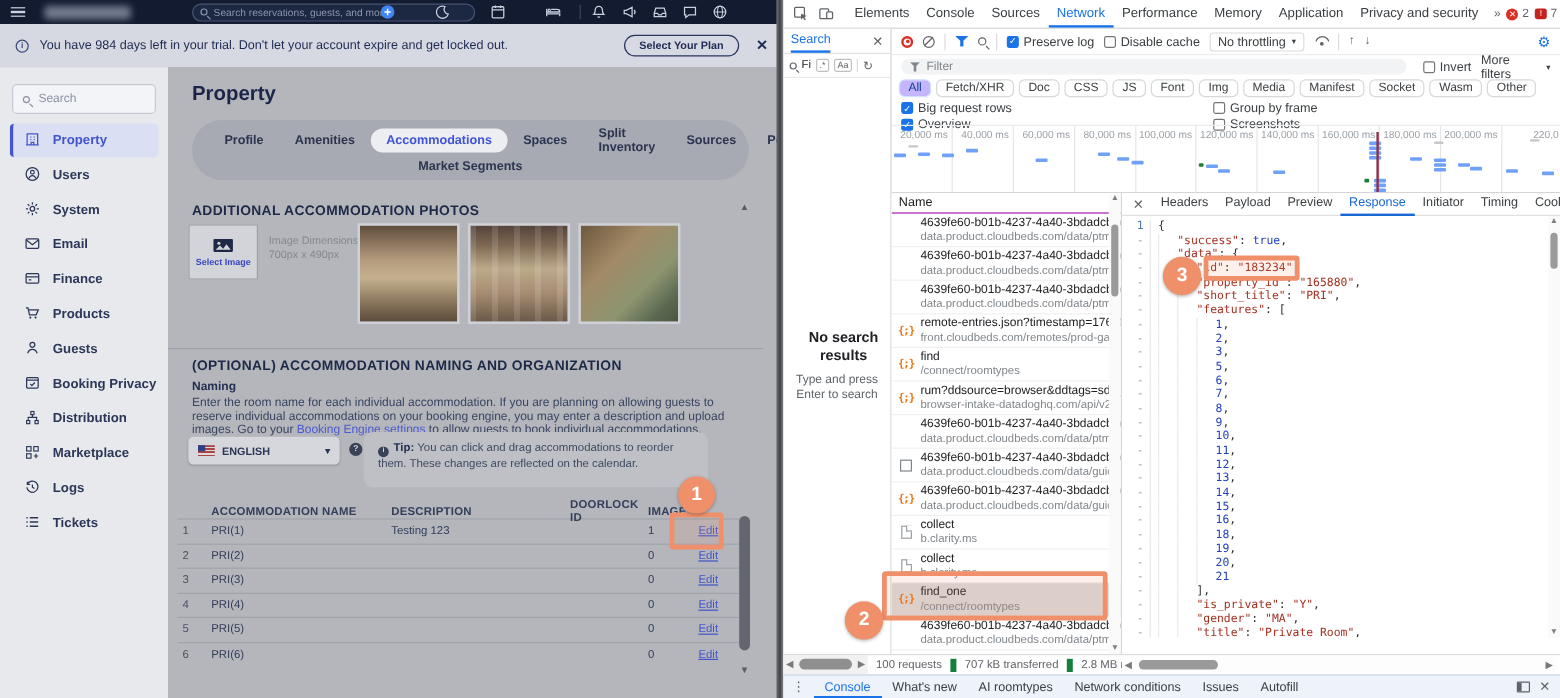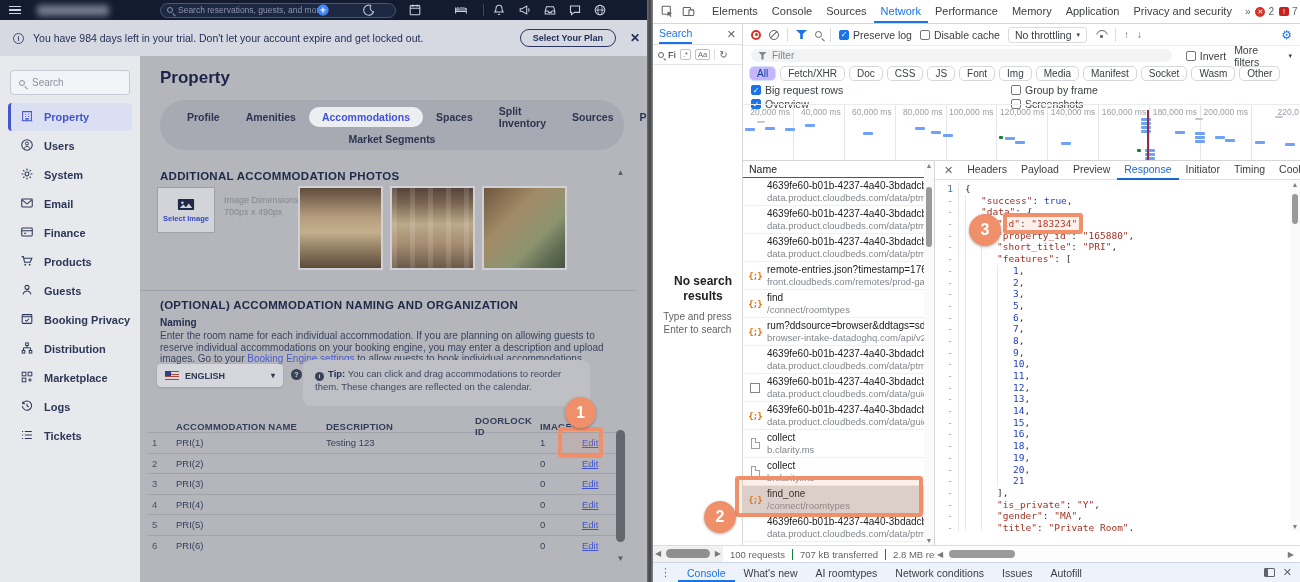--- a/index.html
+++ b/index.html
@@ -198,21 +198,21 @@
   .seg-n { color:#2340bf; }
   .seg-p { color:#2d2d2d; }
   .det-vscroll { position:absolute; right:0; top:19px; bottom:14px; width:10px; background:#fafafa; }
   .det-vscroll .thumb { position:absolute; left:2px; top:14px; width:6px; height:30px; background:#9a9a9a; border-radius:3px; }
 
   .bottomband { position:absolute; left:0; right:0; top:545px; height:17px; background:#fff; border-top:1px solid #dcdcdc; }
   .sp-hscroll { position:absolute; left:0; top:0; width:70px; height:16px; background:#f1f1f1; }
   .sp-hscroll .thumb { position:absolute; left:13px; top:3px; width:44px; height:9px; background:#8f8f8f; border-radius:5px; }
   .h-arr { position:absolute; top:3px; font-size:8px; color:#7a7a7a; }
   .status { position:absolute; left:70px; top:0; height:16px; display:flex; align-items:center; }
-  .status span { font-size:9.5px; color:#5f6368; padding:0 7px; border-right:1px solid #15803d; white-space:nowrap; }
+  .status span { font-size:9.5px; color:#5f6368; padding:0 7px; border-right:5px solid #15803d; white-space:nowrap; }
   .braces { font-size:10px; color:#1a73e8; font-weight:bold; padding:0 8px; font-family:"DejaVu Sans Mono", monospace; }
   .det-hscroll { position:absolute; left:282px; right:4px; top:1px; height:14px; background:#fdfdfd; }
   .det-hscroll .thumb { position:absolute; left:14px; top:3px; width:66px; height:8px; background:#9a9a9a; border-radius:4px; }
 
   .drawer { position:absolute; left:0; right:0; top:562px; height:20px; background:#eef3fb; border-top:1px solid #ccd5e3; display:flex; align-items:center; }
   .dr-dots { color:#5f6368; font-size:11px; padding:0 7px; }
   .dr-tab { font-size:10.5px; color:#3c4043; padding:3px 9px; white-space:nowrap; }
   .dr-tab.active { color:#1a73e8; box-shadow:inset 0 -2px #1a73e8; }
   .dr-right { margin-left:auto; display:flex; align-items:center; gap:8px; padding-right:8px; }
   .dr-panel { width:11px; height:9px; border:1.2px solid #5f6368; border-radius:1px; position:relative; }

